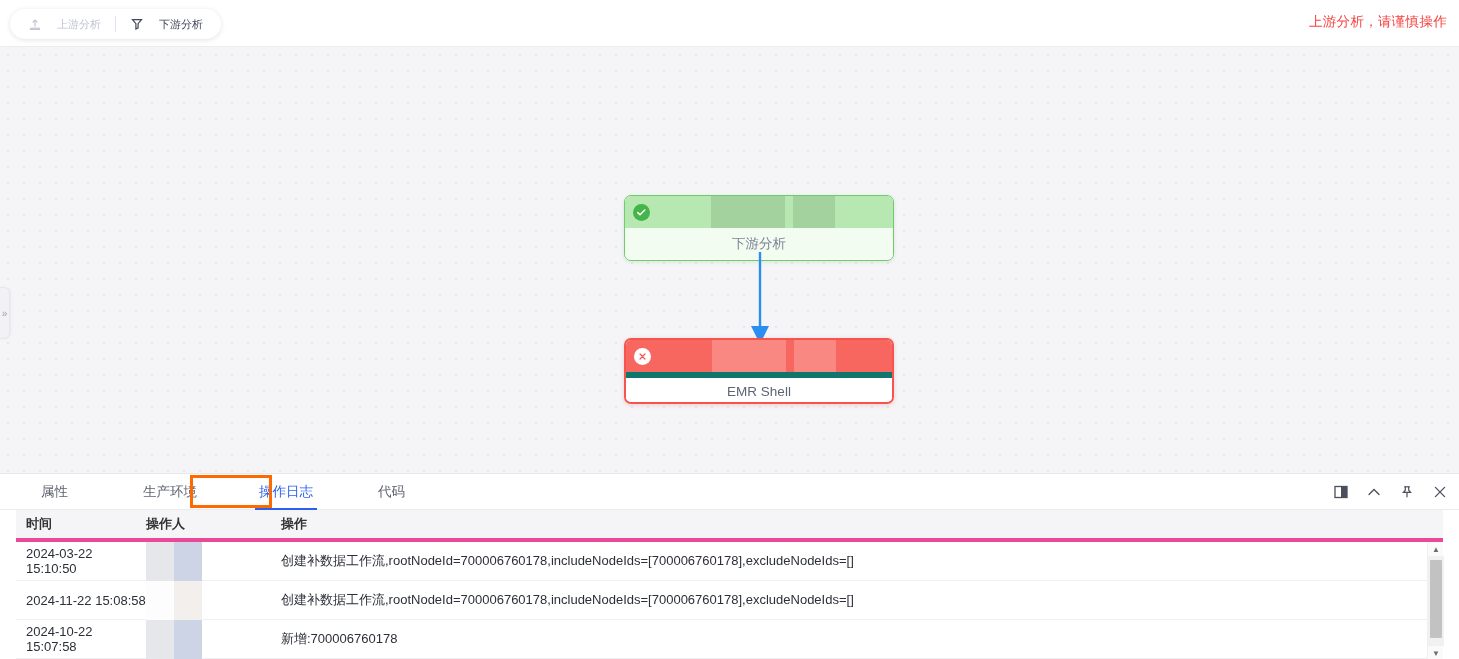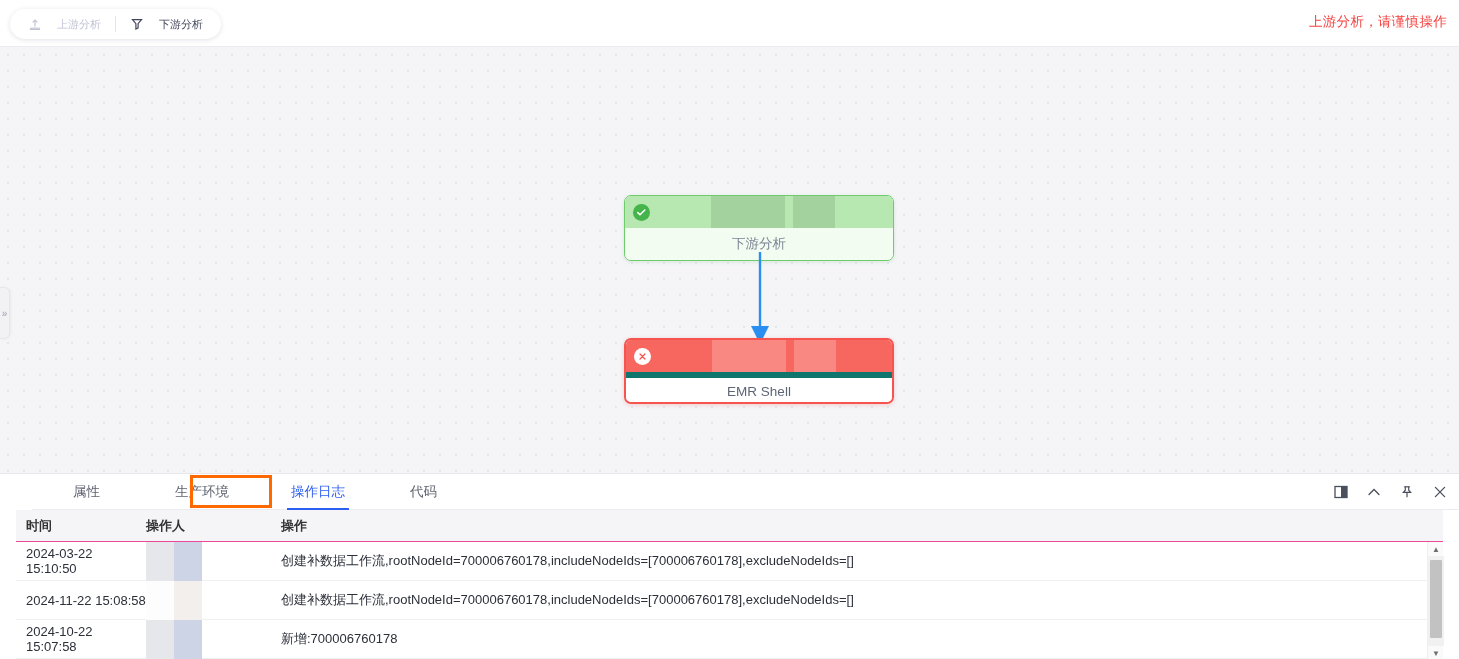--- a/index.html
+++ b/index.html
@@ -121,21 +121,20 @@
   .node-red   .node-body { background:#ffffff; color:#5d6575; border-top:6px solid #0f766e; }
 
   
   .edge { position:absolute; left:624px; top:205px; width:272px; height:96px; }
 
   
   .panel {
     position:absolute; left:0; top:473px; width:1459px; height:186px;
     background:#ffffff;
     border-top:1px solid #e8e8ec;
-    padding-left:32px;
   }
   .tabbar {
     position:relative; height:36px;
     border-bottom:1px solid #ececf0;
     display:flex; align-items:center;
   }
   .tab {
     position:relative;
     font-size:13.5px; color:#5f6470;
     padding:0 10px; height:36px;
@@ -163,21 +162,21 @@
     position:absolute; right:12px; top:0; height:36px;
     display:flex; align-items:center; gap:18px;
   }
   .pa-btn { width:15px; height:15px; display:flex; align-items:center; justify-content:center; cursor:pointer; color:#4a4f5c; }
 
   
   .tbl { position:absolute; left:0; top:36px; width:1459px; height:150px; }
   .thead {
     display:flex; height:32px; align-items:center;
     background:#f5f5f7;
-    border-bottom:1px solid #ec4899;
+    border-bottom:4px solid #ec4899;
     font-size:13px; color:#333; font-weight:bold;
     margin:0 16px 0 16px;
     width:1427px;
   }
   .col-time { width:130px; padding-left:10px; flex:0 0 auto; }
   .col-user { width:135px; flex:0 0 auto; }
   .col-op   { flex:1 1 auto; }
 
   .tbody {
     position:absolute; left:0; top:32px; right:0; bottom:0;

